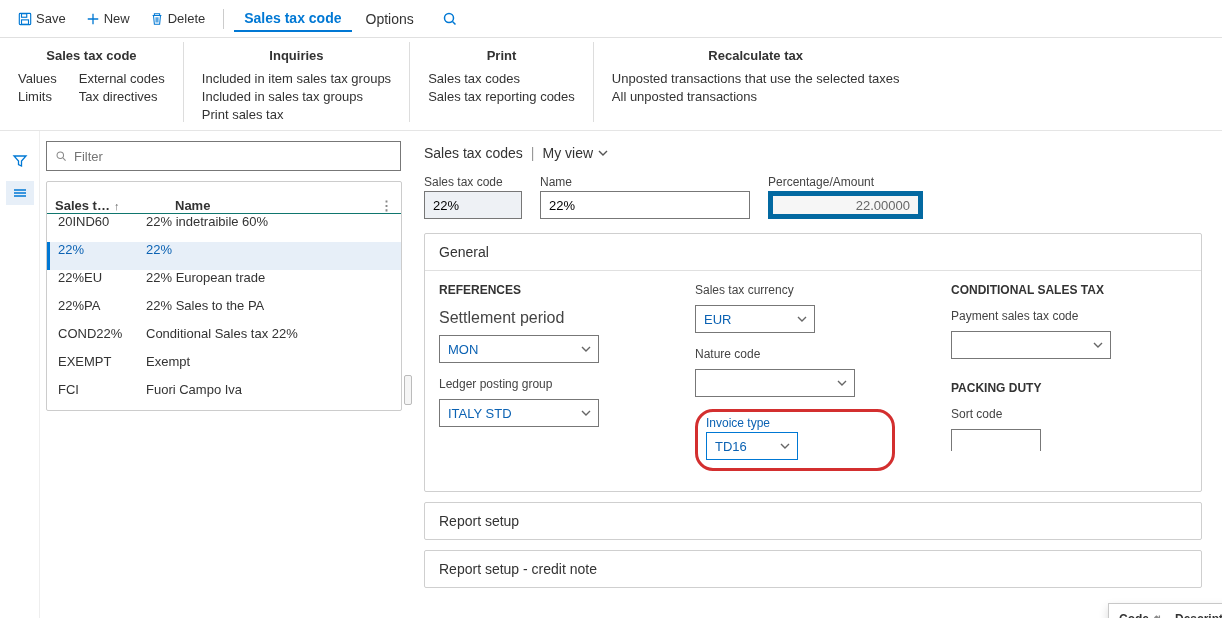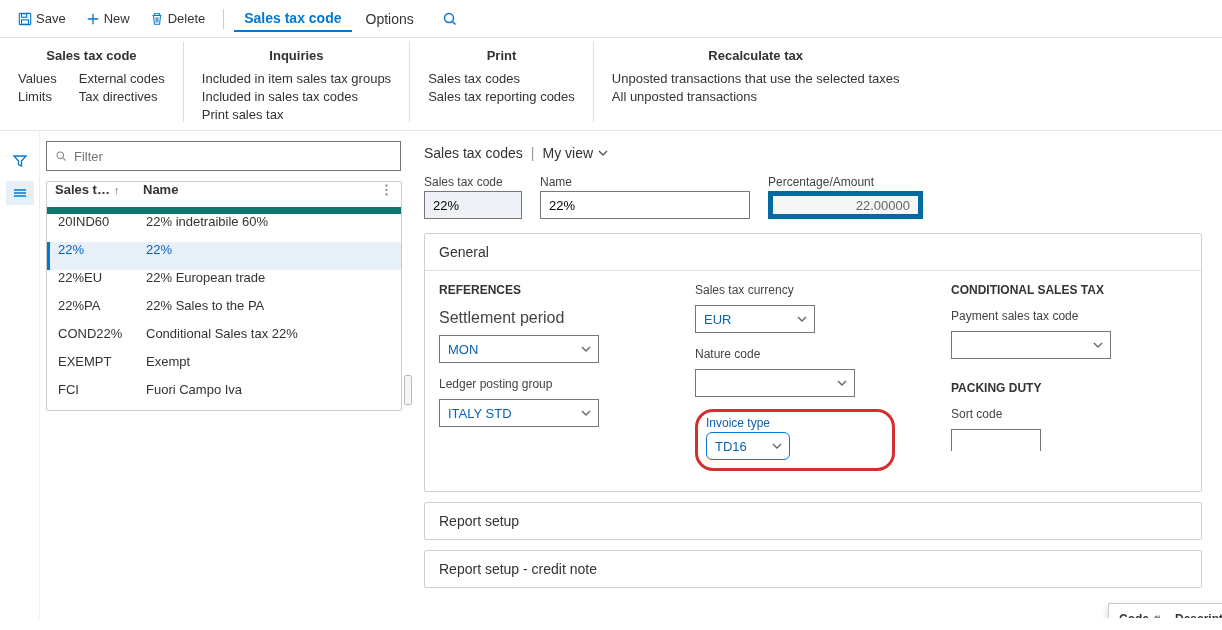--- a/index.html
+++ b/index.html
@@ -27,21 +27,21 @@
 .main { display: flex; }
 .left-rail { width: 40px; display: flex; flex-direction: column; align-items: center; gap: 8px; padding-top: 18px; border-right: 1px solid #eee; }
 .left-rail .rail-btn { width: 28px; height: 24px; display: flex; align-items: center; justify-content: center; cursor: pointer; }
 .left-rail .rail-btn.active { background: #e7eff8; }
 
 .list-panel { width: 368px; padding: 10px 6px 10px 6px; }
 .filter-box { width: 355px; height: 30px; border: 1px solid #777; padding: 0 8px; display: flex; align-items: center; gap: 6px; color: #777; margin-bottom: 10px; }
 .filter-box input { border: none; outline: none; flex: 1; font-size: 13px; background: transparent; }
 
 .grid { border: 1px solid #ccc; border-radius: 2px; }
-.grid-head { display: flex; align-items: flex-start; border-bottom: 7px solid #0f766e; height: 32px; padding: 0 8px; font-weight: 600; position: relative; }
+.grid-head { display: flex; align-items: flex-end; border-bottom: 1px solid #0f766e; height: 32px; padding: 0 8px; font-weight: 600; position: relative; gap: 32px; }
 .gh-col1 { width: 82px; }
 .gh-col2 { flex: 1; padding-left: 6px; }
 .gh-arrow { font-size: 11px; margin-left: 4px; color: #666; }
 .gh-more { position: absolute; right: 8px; color: #888; cursor: pointer; }
 .grid-row { display: flex; align-items: flex-start; height: 28px; padding: 0 8px; border-left: 3px solid transparent; cursor: pointer; }
 .grid-row.selected { background: #e7eff8; border-left: 3px solid #0078d4; color: #0b62b3; }
 .gr-col1 { width: 82px; }
 .gr-col2 { flex: 1; padding-left: 6px; }
 
 .detail { flex: 1; padding: 14px 20px 20px 16px; position: relative; }
@@ -134,21 +134,21 @@
         <span class="rg-link">External codes</span>
         <span class="rg-link">Tax directives</span>
       </div>
     </div>
   </div>
   <div class="rg">
     <div class="rg-title">Inquiries</div>
     <div class="rg-body">
         <div class="rg-col">
       <span class="rg-link">Included in item sales tax groups</span>
-      <span class="rg-link">Included in sales tax codes</span>
+      <span class="rg-link">Included in sales tax groups</span>
       <span class="rg-link">Print sales tax</span>
     </div>
       </div>
   </div>
   <div class="rg">
     <div class="rg-title">Print</div>
     <div class="rg-body">
         <div class="rg-col">
       <span class="rg-link">Sales tax codes</span>
       <span class="rg-link">Sales tax reporting codes</span>
@@ -296,21 +296,21 @@
           <div class="combo">
             <input value="" style="">
             <span class="chev">
                 <svg viewBox="0 0 12 12" width="12" height="12">
                   <path d="M2 4l4 4 4-4" fill="none" stroke="#666" stroke-width="1.4"></path>
                 </svg>
               </span>
           </div>
           <div class="red-circle" style="margin-top:4px;">
             <label style="font-size:12px;color:#0b62b3;display:block;margin-bottom:2px;">Invoice type</label>
-            <div class="combo blue" style="width:84px;border-color:#0078d4;border-radius:6px;">
+            <div class="combo blue" style="width:92px;border-color:#0078d4;">
               <input value="TD16" style="">
               <span class="chev">
                   <svg viewBox="0 0 12 12" width="12" height="12">
                     <path d="M2 4l4 4 4-4" fill="none" stroke="#666" stroke-width="1.4"></path>
                   </svg>
                 </span>
             </div>
           </div>
         </div>
 

